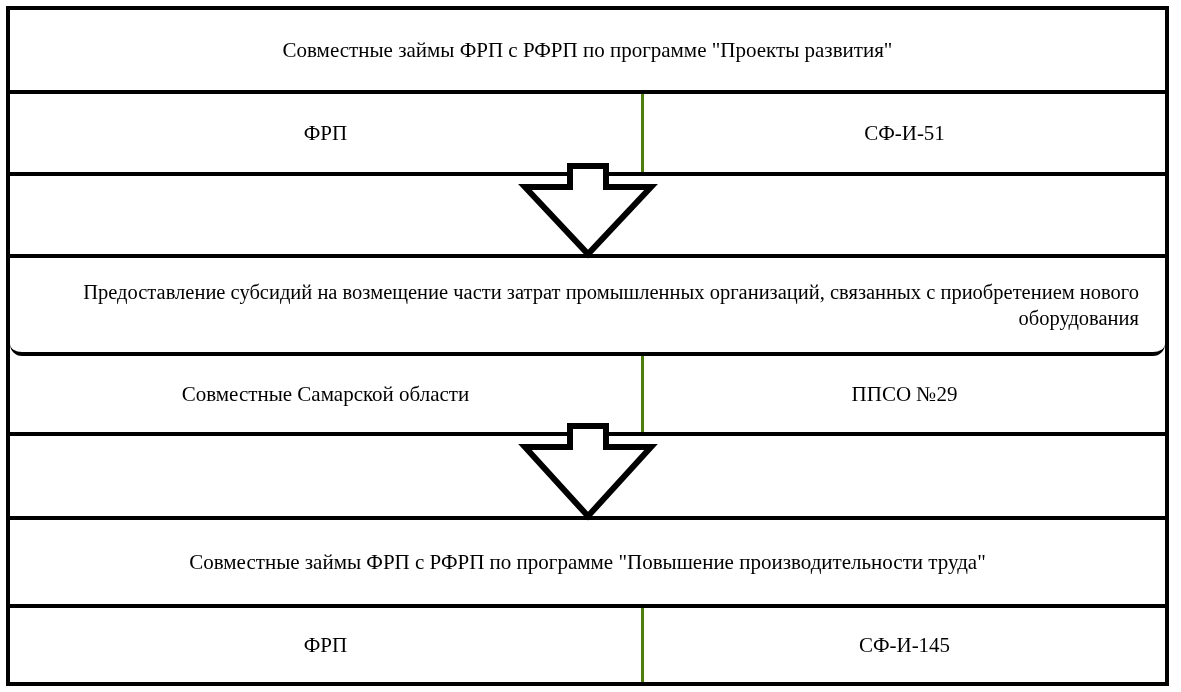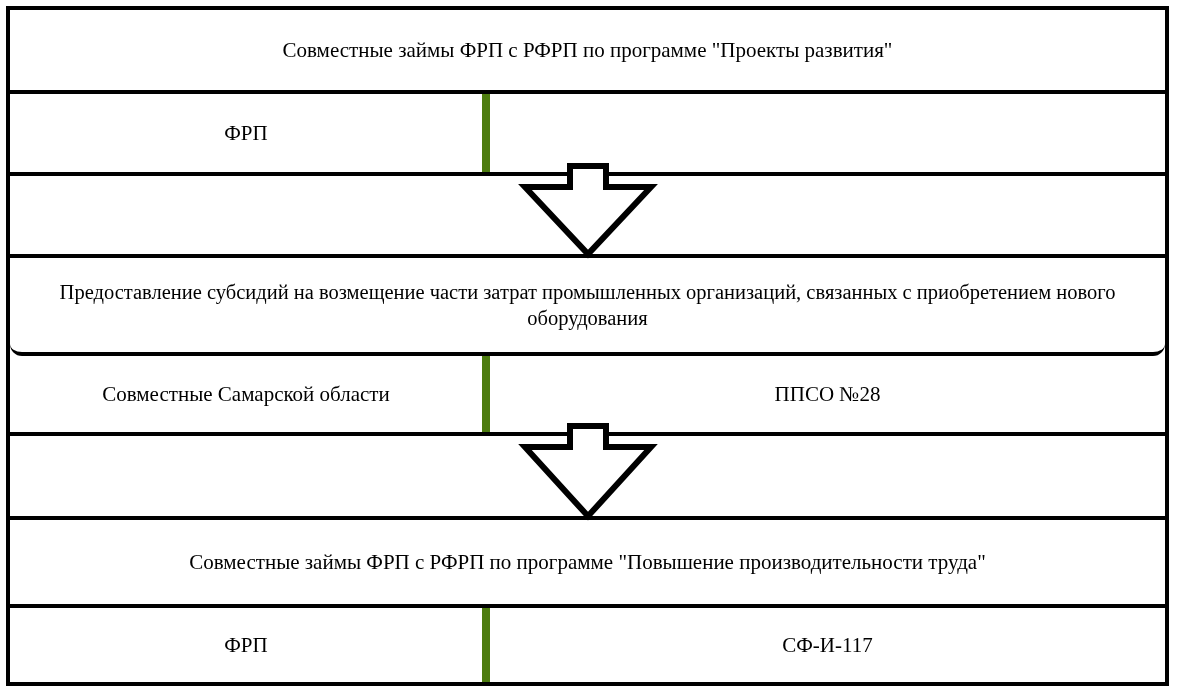--- a/index.html
+++ b/index.html
@@ -55,32 +55,32 @@
   .row-cells-2 { height: 80px; }
   .row-gap-2   { height: 84px; }
   .row-title-3 { height: 88px; }
   .row-cells-3 { height: 74px; }
 
   .cell {
     box-sizing: border-box;
     display: flex;
     align-items: center;
     justify-content: center;
-    text-align: center;
-    padding: 0 16px;
+    text-align: right;
+    padding: 0 26px;
     line-height: 1.28;
   }
 
   .cell-full {
     width: 100%;
   }
 
   .cell-left {
-    width: 480px;
-    border-right: 8px solid #4d7c0f;
+    width: 634px;
+    border-right: 3px solid #4d7c0f;
   }
 
   .cell-right {
     flex: 1 1 auto;
   }
 
   .txt-title {
     font-size: 21px;
   }
 
@@ -122,54 +122,55 @@
 
 <div id="diagram">
   <div class="table">
 
     <div class="row row-title-1 divider-below">
       <div class="cell cell-full txt-title">Совместные займы ФРП с РФРП по программе "Проекты развития"</div>
     </div>
 
     <div class="row row-cells-1 divider-below">
       <div class="cell cell-left txt-value">ФРП</div>
+      <div class="cell cell-right txt-value">СФ-И-51</div>
     </div>
 
     <div class="row row-gap-1 divider-below">
       <div class="gap-row">
         <div class="arrow-wrap">
           <svg class="arrow-svg" viewBox="0 0 150 96" preserveAspectRatio="none">
             <polygon points="57,0 93,0 93,22 138,22 75,92 12,22 57,22" fill="#ffffff" stroke="#000000" stroke-width="6" stroke-linejoin="miter" vector-effect="non-scaling-stroke"></polygon>
           </svg>
         </div>
       </div>
     </div>
 
     <div class="row row-title-2 divider-below">
       <div class="cell cell-full txt-title-long">Предоставление субсидий на возмещение части затрат промышленных организаций, связанных с приобретением нового оборудования</div>
     </div>
 
     <div class="row row-cells-2 divider-below">
       <div class="cell cell-left txt-value">Совместные Самарской области</div>
-      <div class="cell cell-right txt-value">ППСО №28</div>
+      <div class="cell cell-right txt-value">ППСО №29</div>
     </div>
 
     <div class="row row-gap-2 divider-below">
       <div class="gap-row">
         <div class="arrow-wrap">
           <svg class="arrow-svg" viewBox="0 0 150 98" preserveAspectRatio="none">
             <polygon points="57,0 93,0 93,22 138,22 75,94 12,22 57,22" fill="#ffffff" stroke="#000000" stroke-width="6" stroke-linejoin="miter" vector-effect="non-scaling-stroke"></polygon>
           </svg>
         </div>
       </div>
     </div>
 
     <div class="row row-title-3 divider-below">
       <div class="cell cell-full txt-title">Совместные займы ФРП с РФРП по программе "Повышение производительности труда"</div>
     </div>
 
     <div class="row row-cells-3">
       <div class="cell cell-left txt-value">ФРП</div>
-      <div class="cell cell-right txt-value">СФ-И-117</div>
+      <div class="cell cell-right txt-value">СФ-И-145</div>
     </div>
 
   </div>
 </div>
 
 </body></html>

